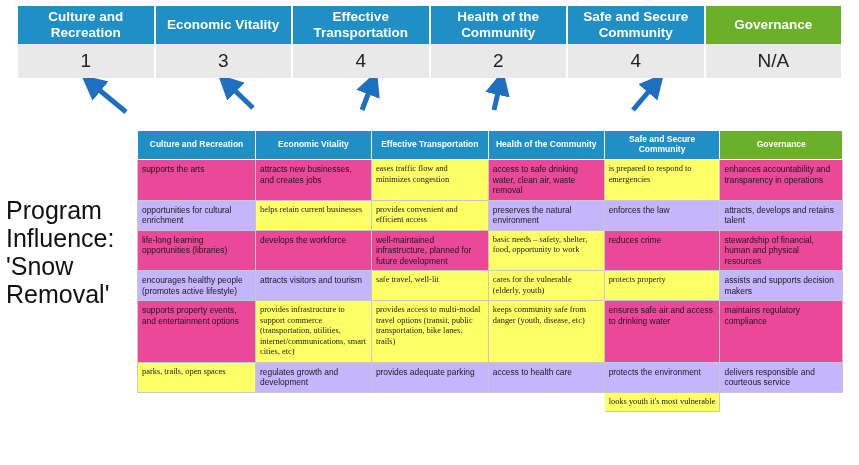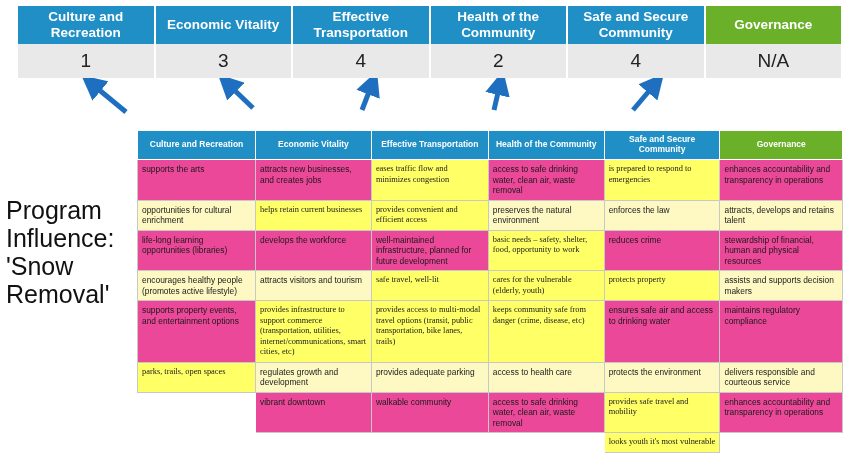--- a/index.html
+++ b/index.html
@@ -119,21 +119,21 @@
 
   #matrix td {
     font-size: 8.4px;
     color: #1a1a1a;
     vertical-align: top;
     padding: 4px 4px;
     border: 1px solid #c8c8c8;
     line-height: 1.25;
     background: #ec4899;
   }
-  #matrix tr.alt td { background: #fef9c3; }
+  #matrix tr.alt td { background: #c4b5fd; }
   #matrix td.hl { background: #ffff66 !important; font-family: Liberation Serif, serif; }
   #matrix td.empty { background: #ffffff !important; border-color: #ffffff; }
   #matrix tr.alt td.empty { background: #ffffff !important; }
 </style>
 </head>
 <body>
 
 <div id="top-band">
   <div class="top-cell">Culture and Recreation</div>
   <div class="top-cell">Economic Vitality</div>
@@ -216,40 +216,32 @@
       <td>attracts visitors and tourism</td>
       <td class="hl">safe travel, well-lit</td>
       <td class="hl">cares for the vulnerable (elderly, youth)</td>
       <td class="hl">protects property</td>
       <td>assists and supports decision makers</td>
     </tr>
     <tr>
       <td>supports property events, and entertainment options</td>
       <td class="hl">provides infrastructure to support commerce (transportation, utilities, internet/communications, smart cities, etc)</td>
       <td class="hl">provides access to multi-modal travel options (transit, public transportation, bike lanes, trails)</td>
-      <td class="hl">keeps community safe from danger (crime, disease, etc)</td>
+      <td class="hl">keeps community safe from danger (youth, disease, etc)</td>
       <td>ensures safe air and access to drinking water</td>
       <td>maintains regulatory compliance</td>
     </tr>
     <tr class="alt">
       <td class="hl">parks, trails, open spaces</td>
       <td>regulates growth and development</td>
       <td>provides adequate parking</td>
       <td>access to health care</td>
       <td>protects the environment</td>
       <td>delivers responsible and courteous service</td>
     </tr>
-    <tr>
-      <td class="empty"></td>
-      <td>vibrant downtown</td>
-      <td>walkable community</td>
-      <td>access to safe drinking water, clean air, waste removal</td>
-      <td class="hl">provides safe travel and mobility</td>
-      <td>enhances accountability and transparency in operations</td>
-    </tr>
     <tr class="alt">
       <td class="empty"></td>
       <td class="empty"></td>
       <td class="empty"></td>
       <td class="empty"></td>
       <td class="hl">looks youth it's most vulnerable</td>
       <td class="empty"></td>
     </tr>
   </tbody>
 </table>

